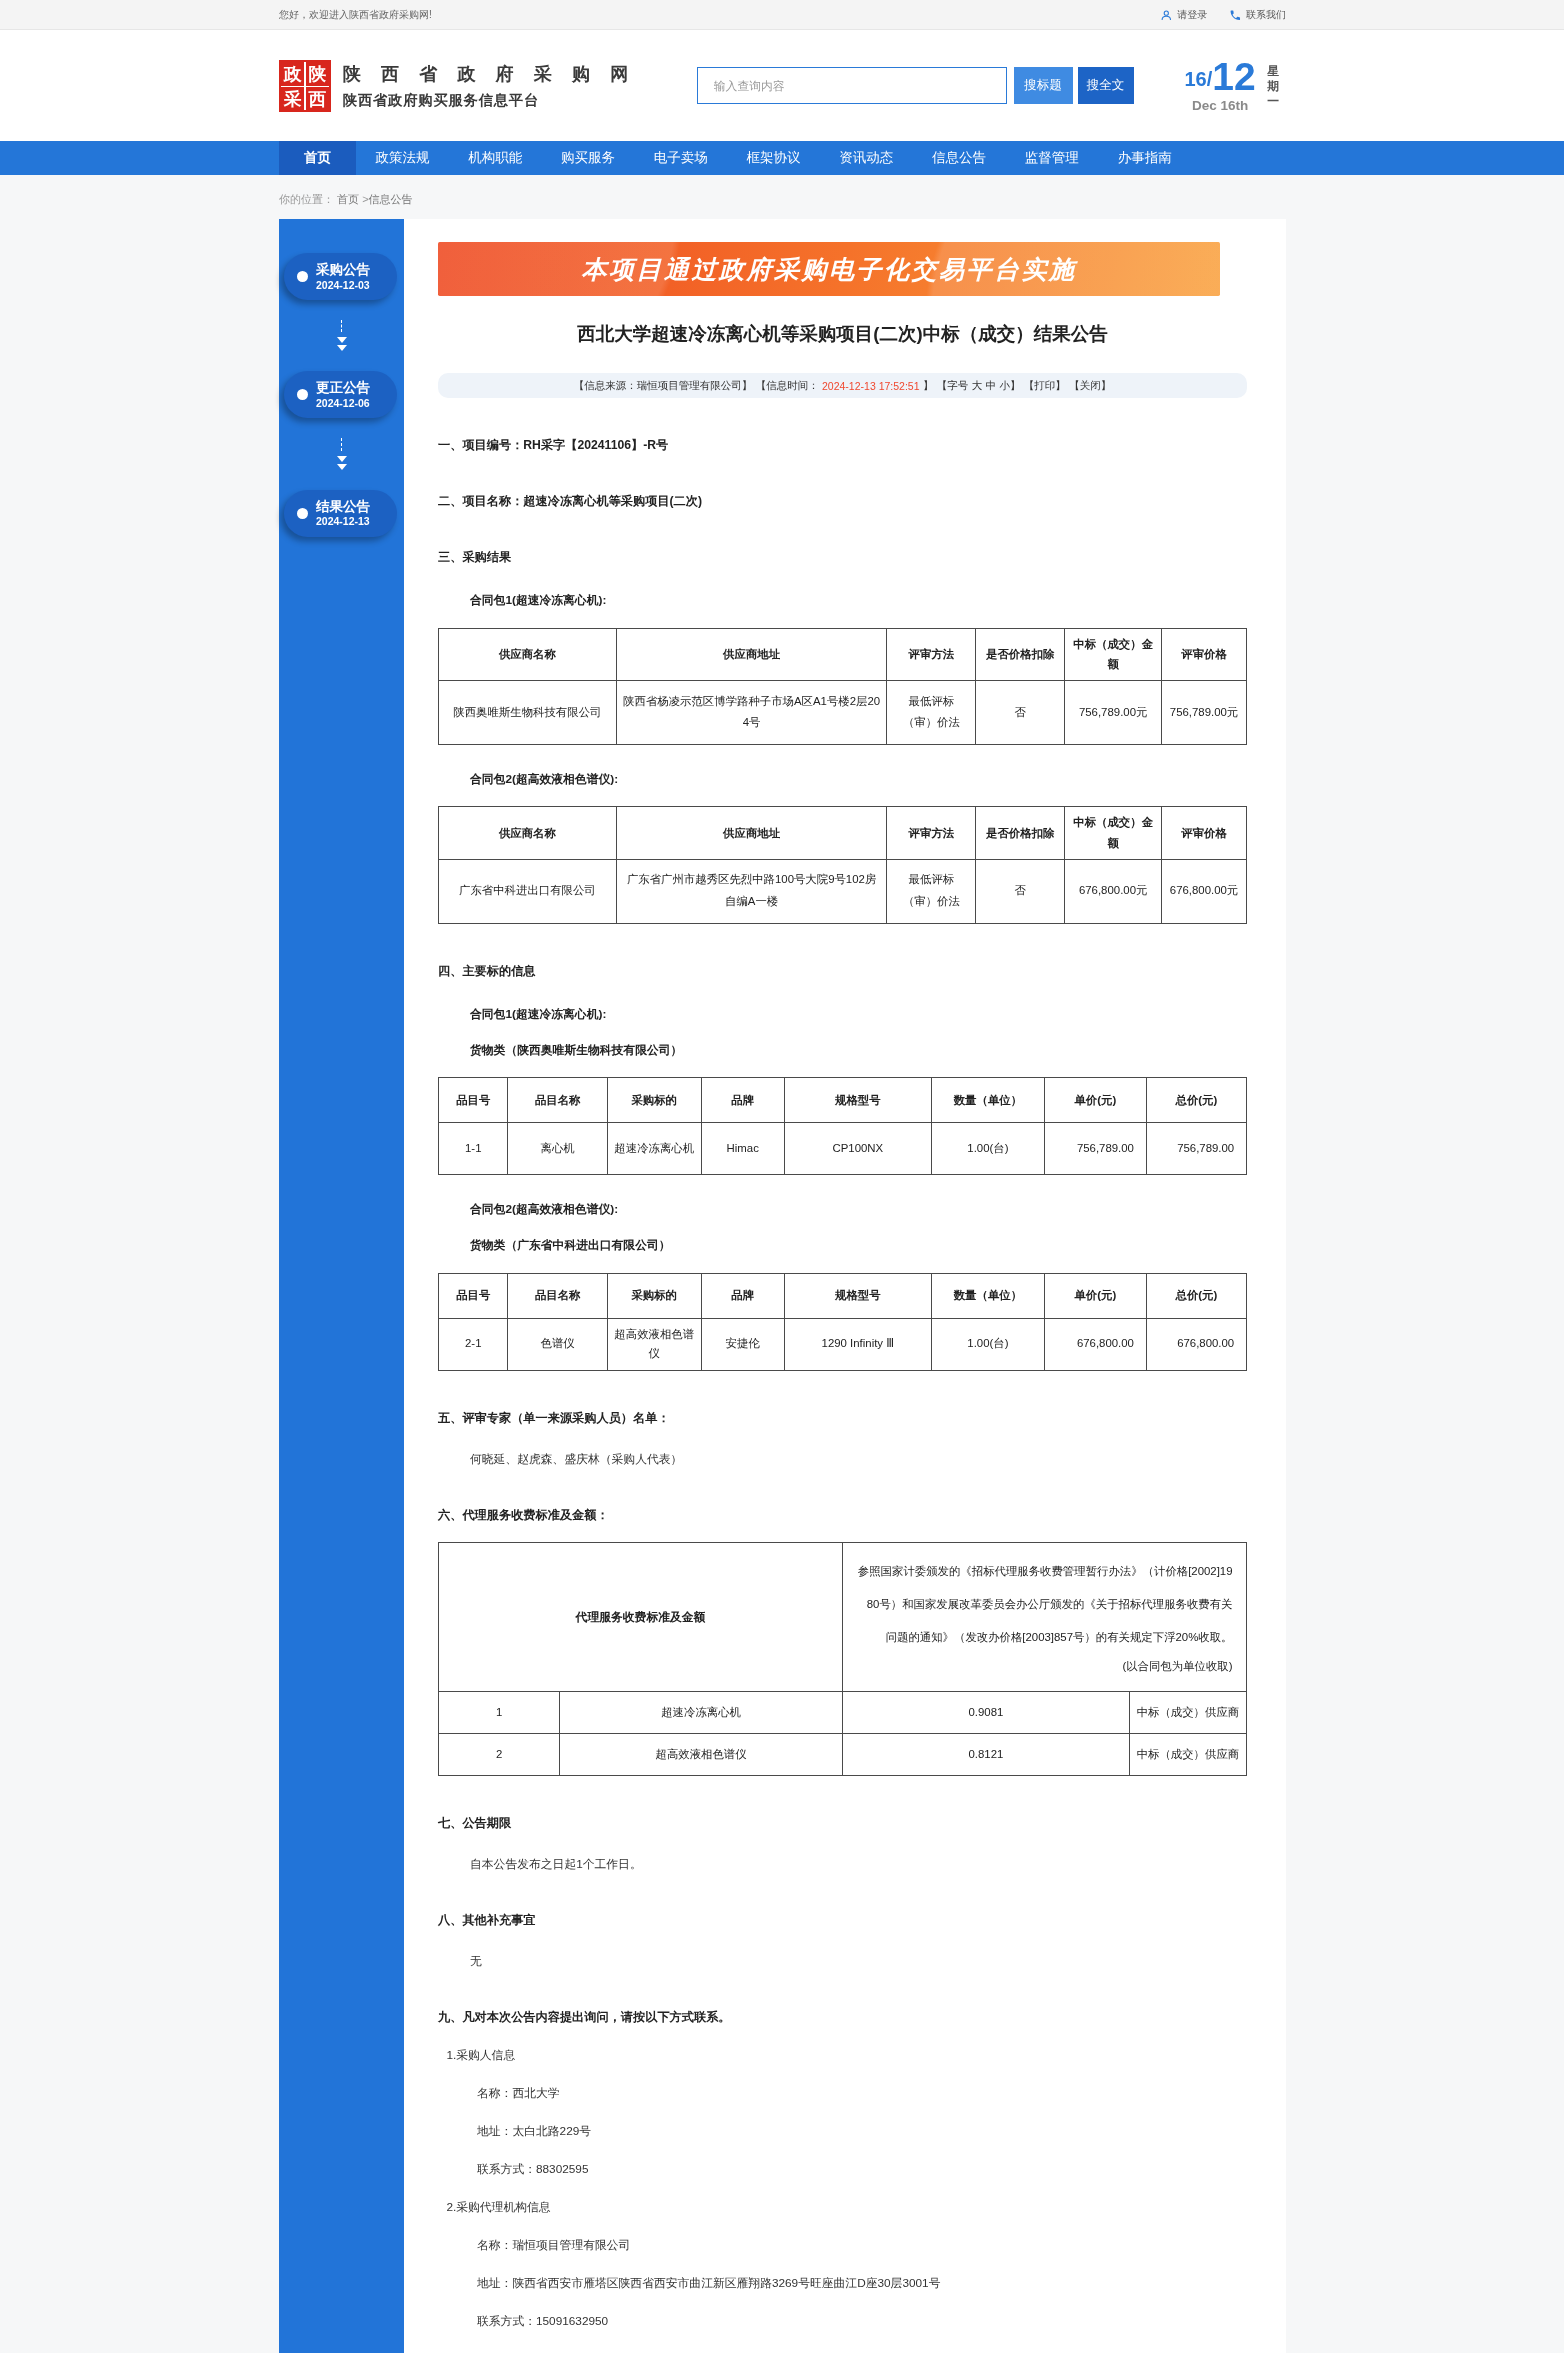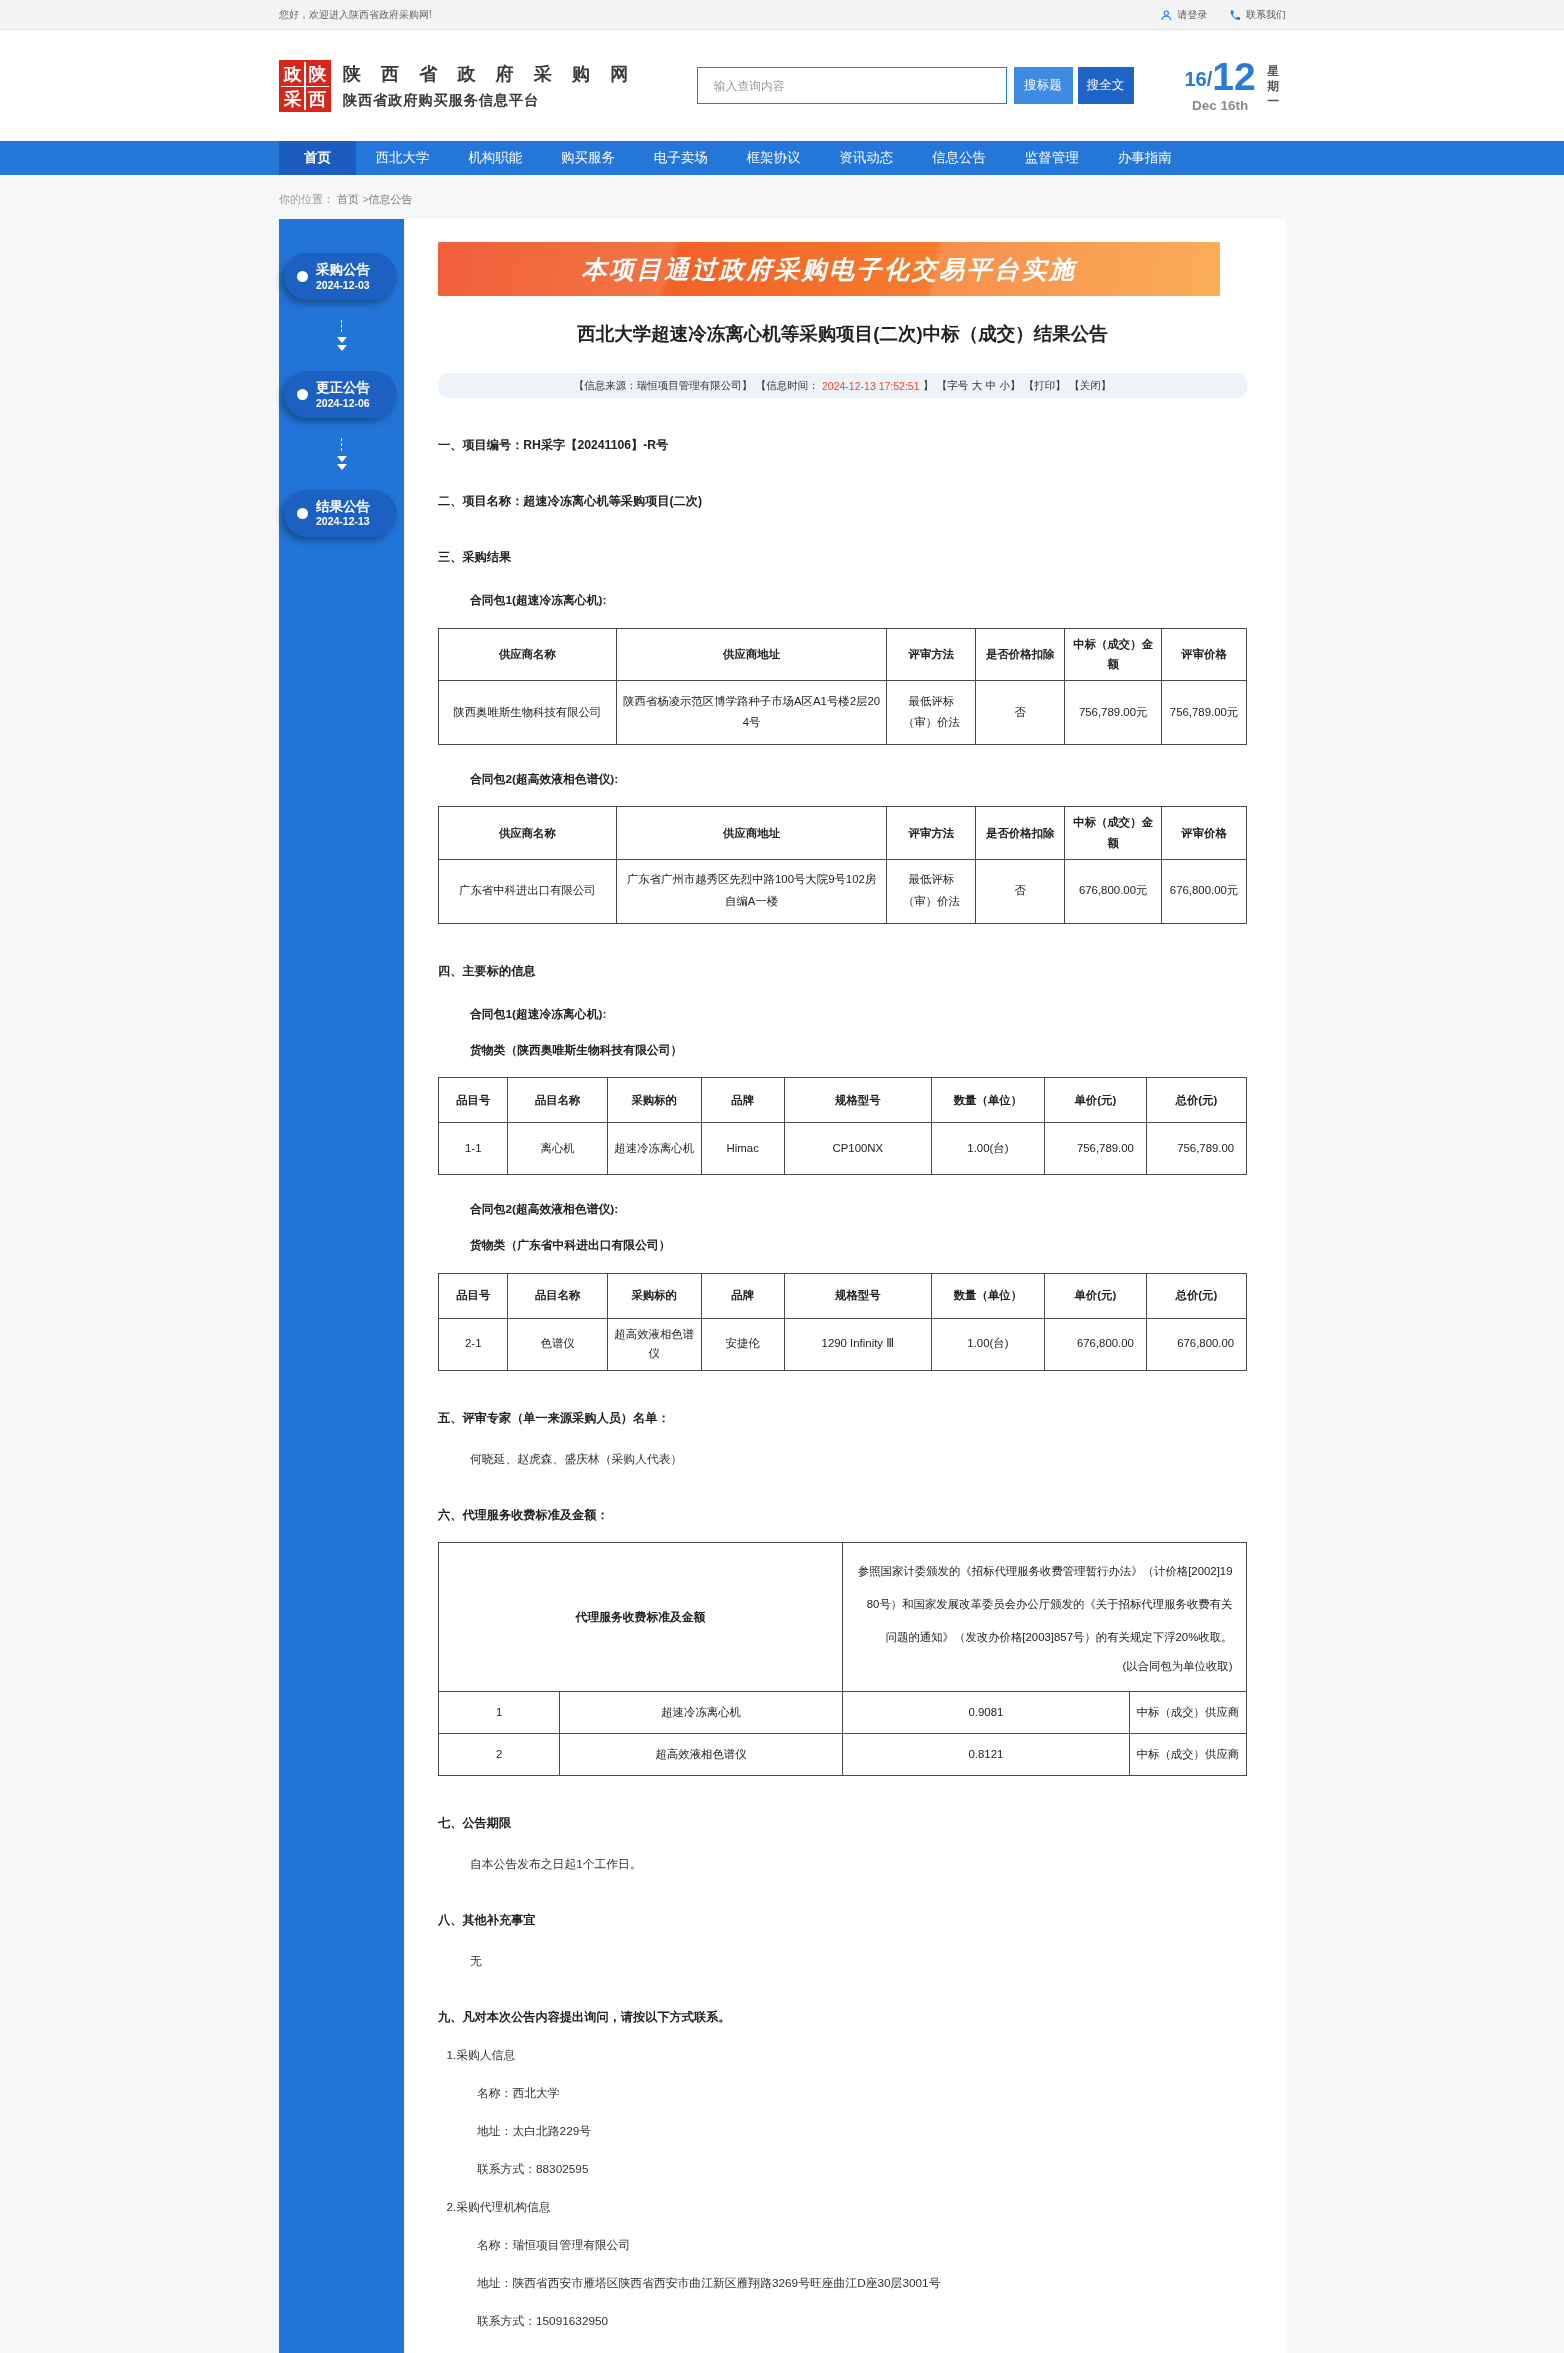--- a/index.html
+++ b/index.html
@@ -153,21 +153,21 @@
       </div>
       <div class="weekday">星期一</div>
     </div>
   </div>
 </header>
 
 <nav class="main-nav">
   <div class="container">
     <ul>
       <li class="active">首页</li>
-      <li>西北大学</li>
+      <li>政策法规</li>
       <li>机构职能</li>
       <li>购买服务</li>
       <li>电子卖场</li>
       <li>框架协议</li>
       <li>资讯动态</li>
       <li>信息公告</li>
       <li>监督管理</li>
       <li>办事指南</li>
     </ul>
   </div>

